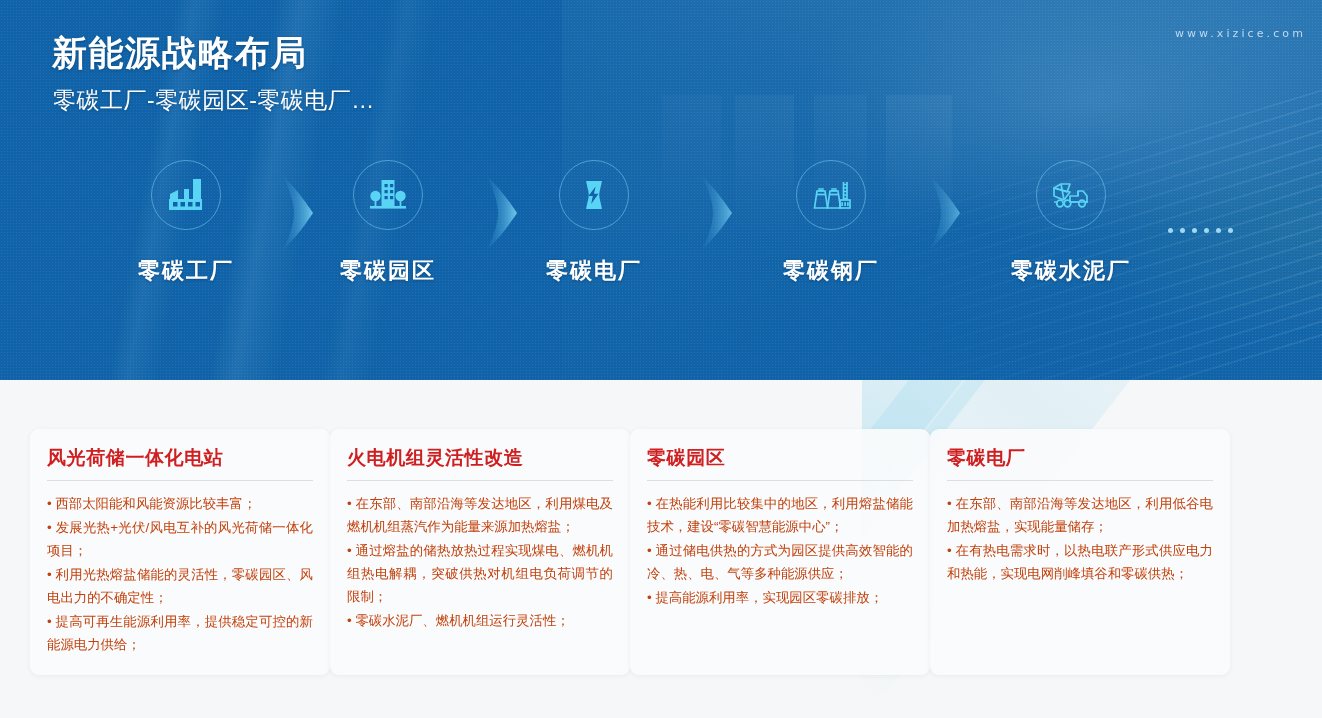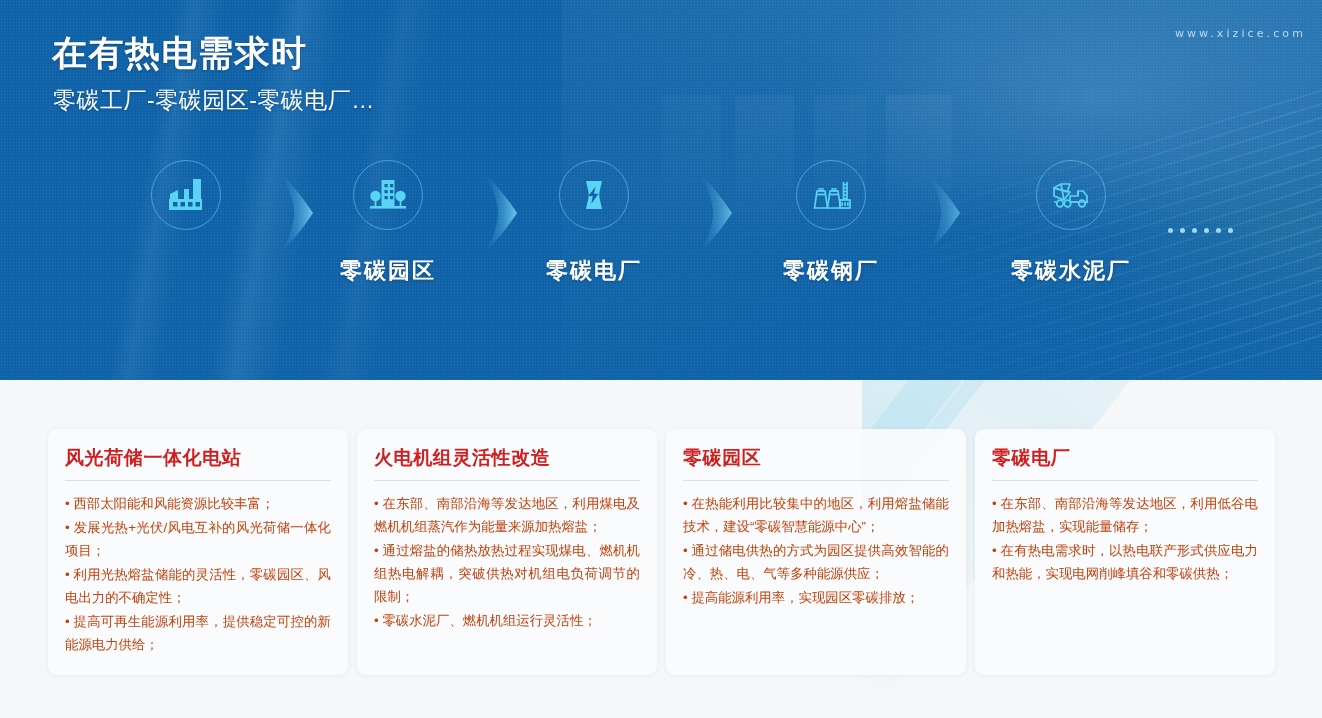--- a/index.html
+++ b/index.html
@@ -107,21 +107,21 @@
   .ribbon span{
     position:absolute;display:block;height:700px;width:92px;
     transform:rotate(38deg);transform-origin:0 0;
     background:linear-gradient(to bottom, rgba(180,225,240,.0), rgba(163,219,238,.55), rgba(180,225,240,.0));
   }
   .ribbon span.a{left:120px;top:-160px;width:108px;}
   .ribbon span.b{left:250px;top:-220px;width:60px;opacity:.65;}
   .ribbon span.c{left:330px;top:-250px;width:130px;opacity:.45;}
   .ribbon span.d{left:20px;top:-70px;width:40px;opacity:.5;}
 
-  .cards{position:absolute;left:48px;top:49px;display:flex;gap:9px;}
+  .cards{position:absolute;left:30px;top:49px;display:flex;gap:0;}
   .card{
     width:300px;background:rgba(250,251,252,.93);
     border-radius:9px;padding:16px 17px 18px 17px;box-sizing:border-box;
     box-shadow:0 1px 5px rgba(40,70,100,.07);
   }
   .card-title{
     font-size:19px;font-weight:bold;color:#cf1f20;letter-spacing:.6px;
   }
   .card-rule{height:1px;background:#dcdedf;margin:9px 0 11px 0;}
   .bullet{
@@ -136,38 +136,39 @@
 
   <div class="hero">
     <div class="hero-photo"></div>
     <div class="hero-roofs"></div>
     <div class="hero-blocks"></div>
     <div class="hero-vign"></div>
     <div class="hero-streaks"></div>
     <div class="hero-dots"></div>
 
     <div class="site-url">www.xizice.com</div>
-    <div class="hero-title">在有热电需求时</div>
+    <div class="hero-title">新能源战略布局</div>
     <div class="hero-sub">零碳工厂-零碳园区-零碳电厂…</div>
 
     <div class="steps">
 
       <div class="step" style="left:106px;">
         <div class="circle">
           <svg width="42" height="40" viewBox="0 0 42 40">
             <path fill="#5ad4f5" d="M28 4h8v24h-8z"></path>
             <path fill="#5ad4f5" d="M19 14h5v14h-5z"></path>
             <path fill="#5ad4f5" d="M5 19l8-4v13H5z"></path>
             <path fill="#5ad4f5" d="M4 24h33v11H4z"></path>
             <rect x="8" y="27" width="4.5" height="4.5" fill="#1063a8"></rect>
             <rect x="15.5" y="27" width="4.5" height="4.5" fill="#1063a8"></rect>
             <rect x="23" y="27" width="4.5" height="4.5" fill="#1063a8"></rect>
             <rect x="30.5" y="27" width="4.5" height="4.5" fill="#1063a8"></rect>
           </svg>
         </div>
+        <div class="step-label">零碳工厂</div>
       </div>
 
       <svg class="chev" style="left:281px;" viewBox="0 0 34 74">
         <defs>
             <linearGradient id="cg1" x1="0" y1="0" x2="1" y2="0">
           <stop offset="0" stop-color="#2f8fd0" stop-opacity=".10"></stop>
           <stop offset="1" stop-color="#7fd8f6" stop-opacity=".85"></stop>
         </linearGradient>
           </defs>
         <path d="M2 0 C18 16 26 28 32 37 C26 46 18 58 2 74 C10 56 13 46 13 37 C13 28 10 18 2 0Z" fill="url(#cg1)"></path>

